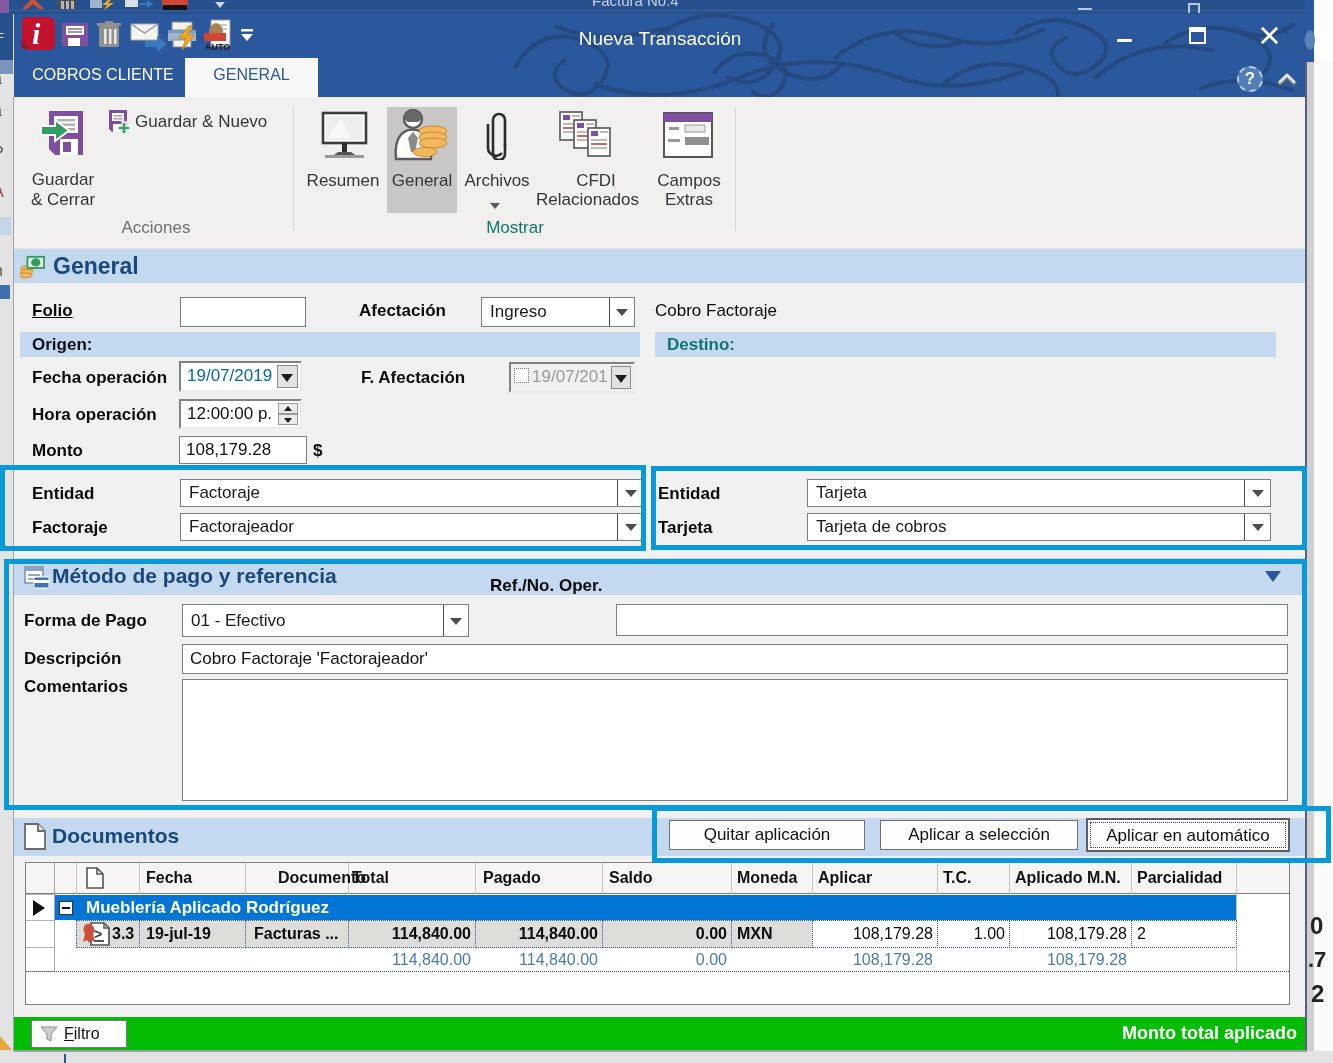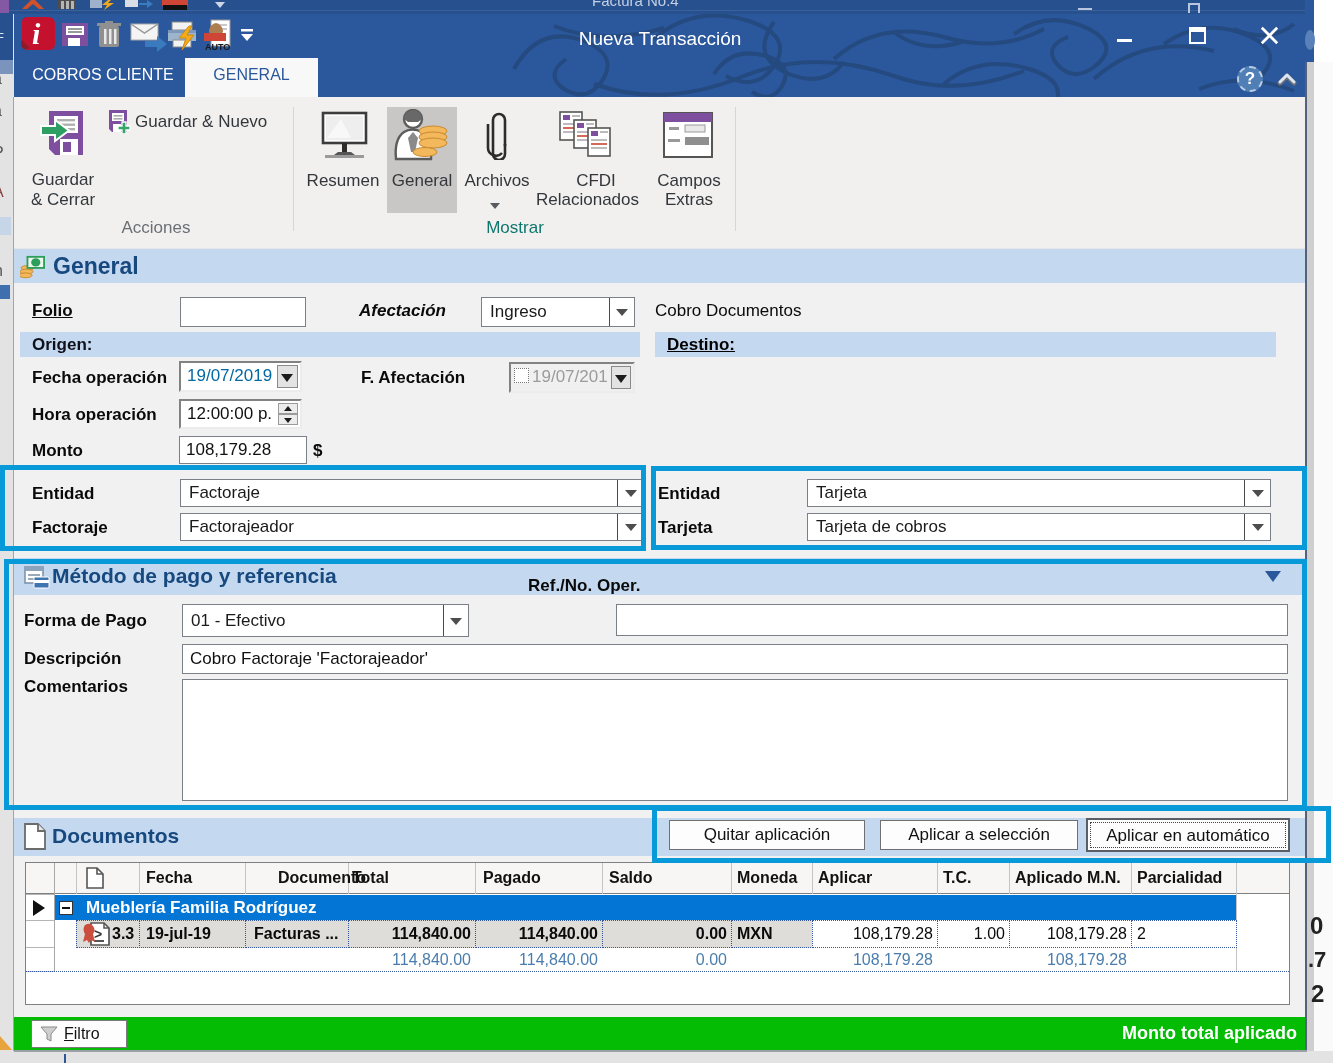--- a/index.html
+++ b/index.html
@@ -272,32 +272,32 @@
   <rect x="7" y="1" width="20" height="14" fill="#2e9e5b"></rect>
   <rect x="9" y="3" width="16" height="10" fill="#eef7ee"></rect>
   <ellipse cx="17" cy="8" rx="5" ry="4.5" fill="#2e9e5b"></ellipse>
 </svg>
 <div class="sectxt" style="left:53px;top:253px;font-size:23px;">General</div>
 
 <div class="a" style="left:14px;top:283px;width:1291px;height:734px;background:#f1f1f1;"></div>
 
 <div class="lbl" style="left:32px;top:301px;text-decoration:underline;">Folio</div>
 <div class="box" style="left:180px;top:297px;width:126px;height:30px;"></div>
-<div class="lbl" style="left:359px;top:301px;font-style:italic;">Afectación</div>
+<div class="lbl" style="left:359px;top:301px;">Afectación</div>
 <div class="combo" style="left:481px;top:297px;width:154px;height:30px;">
   <span class="tx">Ingreso</span>
   <div class="sep" style="right:24px;"></div>
   <div class="tri" style="right:6px;top:11px;"></div>
 </div>
-<div class="rlbl" style="left:655px;top:301px;">Cobro Documentos</div>
+<div class="rlbl" style="left:655px;top:301px;">Cobro Factoraje</div>
 
 <div class="secbar" style="left:20px;top:332px;width:620px;height:25px;"></div>
 <div class="lbl" style="left:32px;top:335px;color:#10101a;">Origen:</div>
 <div class="secbar" style="left:655px;top:332px;width:621px;height:25px;"></div>
-<div class="lbl" style="left:667px;top:335px;color:#000000;text-decoration:underline;">Destino:</div>
+<div class="lbl" style="left:667px;top:335px;color:#0f766e;">Destino:</div>
 
 <div class="lbl" style="left:32px;top:368px;">Fecha operación</div>
 <div class="sunken" style="left:179px;top:361px;width:123px;height:31px;">
   <span class="a" style="left:6px;top:3px;font-size:17px;color:#0369a1;">19/07/2019</span>
   <div class="a" style="right:2px;top:2px;bottom:2px;width:21px;background:#e3e3e3;border:1px solid #8a8a8a;">
     <div class="tri a" style="left:3px;top:8px;border-left:6px solid transparent;border-right:6px solid transparent;border-top:8px solid #1c1c1c;width:0;height:0;position:absolute;"></div>
   </div>
 </div>
 <div class="lbl" style="left:361px;top:368px;">F. Afectación</div>
 <div class="sunken" style="left:509px;top:362px;width:126px;height:31px;background:#f0f0f0;">
@@ -362,21 +362,21 @@
 </svg>
 <div class="sectxt" style="left:52px;top:564px;font-size:21px;">Método de pago y referencia</div>
 <div class="a" style="left:1265px;top:571px;width:0;height:0;border-left:8px solid transparent;border-right:8px solid transparent;border-top:11px solid #2b579c;"></div>
 
 <div class="lbl" style="left:24px;top:611px;">Forma de Pago</div>
 <div class="combo" style="left:182px;top:604px;width:287px;height:33px;">
   <span class="tx" style="top:6px;">01 - Efectivo</span>
   <div class="sep" style="right:24px;"></div>
   <div class="tri" style="right:6px;top:13px;"></div>
 </div>
-<div class="lbl" style="left:490px;top:576px;margin-left:38px;">Ref./No. Oper.</div>
+<div class="lbl" style="left:490px;top:576px;">Ref./No. Oper.</div>
 <div class="box" style="left:616px;top:604px;width:672px;height:32px;"></div>
 <div class="lbl" style="left:24px;top:649px;">Descripción</div>
 <div class="box" style="left:182px;top:644px;width:1106px;height:30px;">
   <span class="a" style="left:7px;top:4px;font-size:17px;color:#111;">Cobro Factoraje 'Factorajeador'</span>
 </div>
 <div class="lbl" style="left:24px;top:677px;">Comentarios</div>
 <div class="box" style="left:182px;top:679px;width:1106px;height:122px;"></div>
 
 <div class="secbar" style="left:14px;top:818px;width:1291px;height:38px;"></div>
 <svg class="a" style="left:24px;top:823px;" width="22" height="27" viewBox="0 0 22 27">
@@ -425,21 +425,21 @@
 <div class="a" style="left:26px;top:894px;width:28px;height:1px;background:#b5b5b5;"></div>
 <div class="a" style="left:26px;top:920px;width:28px;height:1px;background:#b5b5b5;"></div>
 <div class="a" style="left:26px;top:947px;width:28px;height:1px;background:#b5b5b5;"></div>
 <div class="a" style="left:26px;top:971px;width:28px;height:1px;background:#b5b5b5;"></div>
 
 <div class="a" style="left:55px;top:895px;width:1181px;height:25px;background:#0375d4;"></div>
 <div class="a" style="left:33px;top:900px;width:0;height:0;border-top:8px solid transparent;border-bottom:8px solid transparent;border-left:12px solid #111;"></div>
 <div class="a" style="left:59px;top:901px;width:14px;height:14px;background:#fff;border:1px solid #333;">
   <div class="a" style="left:2px;top:5px;width:8px;height:2px;background:#111;"></div>
 </div>
-<div class="a" style="left:86px;top:898px;font-weight:bold;font-size:17px;color:#fff;white-space:nowrap;">Mueblería Familia Rodríguez</div>
+<div class="a" style="left:86px;top:898px;font-weight:bold;font-size:17px;color:#fff;white-space:nowrap;">Mueblería Aplicado Rodríguez</div>
 
 <div class="cell" style="left:76px;top:920px;width:64px;height:28px;background:#dfddd9;"></div>
 <div class="cell" style="left:139px;top:920px;width:107px;height:28px;background:#dfddd9;"></div>
 <div class="cell" style="left:245px;top:920px;width:104px;height:28px;background:#dfddd9;"></div>
 <div class="cell" style="left:348px;top:920px;width:128px;height:28px;background:#dfddd9;"></div>
 <div class="cell" style="left:475px;top:920px;width:128px;height:28px;background:#dfddd9;"></div>
 <div class="cell" style="left:602px;top:920px;width:130px;height:28px;background:#dfddd9;"></div>
 <div class="cell" style="left:731px;top:920px;width:82px;height:28px;background:#dfddd9;"></div>
 <div class="cell" style="left:812px;top:920px;width:126px;height:28px;background:#fff;"></div>
 <div class="cell" style="left:937px;top:920px;width:73px;height:28px;background:#fff;"></div>

